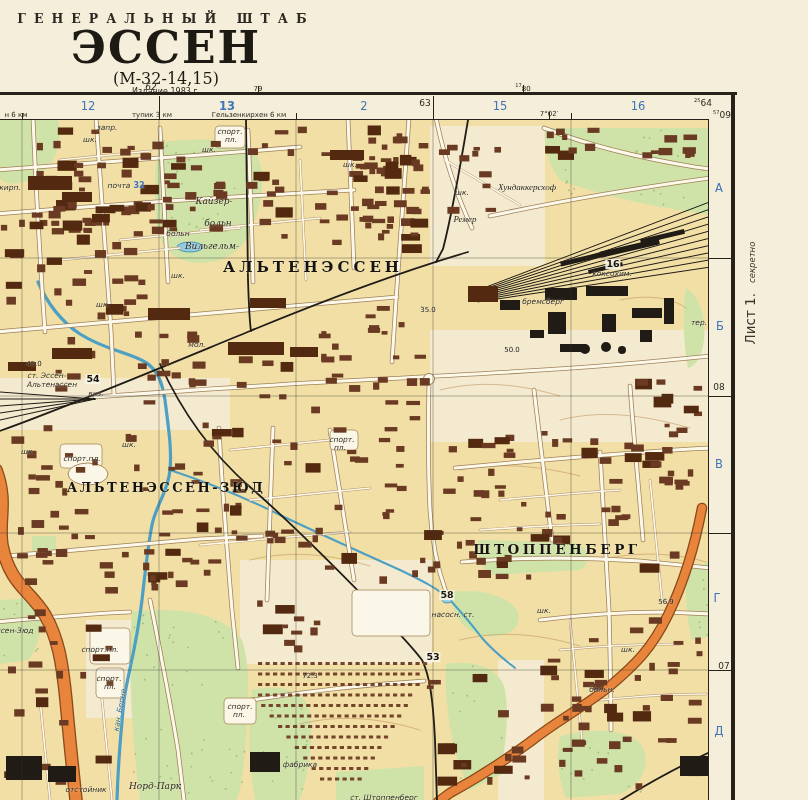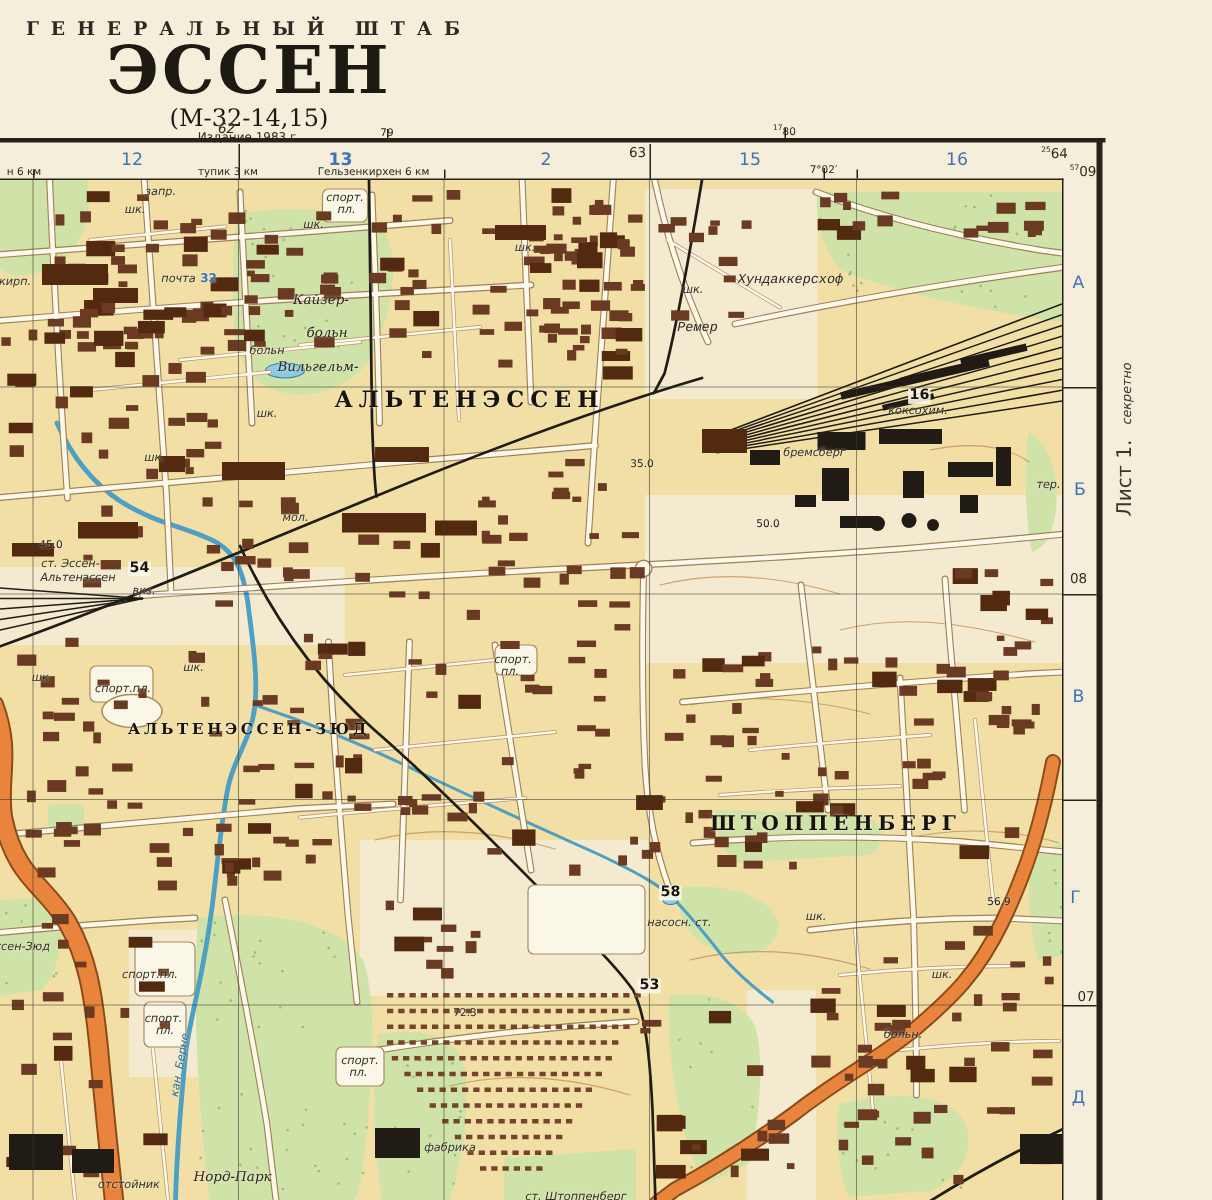--- a/index.html
+++ b/index.html
@@ -17,21 +17,21 @@
   
   .b{position:absolute;background:#262219;}
   
   #mapsvg{position:absolute;left:0;top:120px;}
   
   #labels,#margins{position:absolute;left:0;top:0;width:808px;height:800px;pointer-events:none;}
   .lbl{position:absolute;transform:translate(-50%,-50%);white-space:nowrap;line-height:1;
        text-shadow:0 0 2px rgba(245,238,214,.85);}
   .town{font-family:"DejaVu Serif",serif;font-weight:700;color:#17140f;}
   .obj-i{font-style:italic;font-size:7.5px;color:#33302a;}
-  .name-i{font-style:italic;font-size:9px;font-family:Liberation Mono, monospace;color:#2c2822;}
+  .name-i{font-style:italic;font-size:9px;font-family:Liberation Serif, serif;color:#2c2822;}
   .park{font-style:italic;font-size:9px;font-family:"DejaVu Serif",serif;color:#2c2822;}
   .height{font-size:7px;color:#222;}
   .gridnum{font-size:9.5px;font-weight:700;background:rgba(252,248,234,.9);padding:0 1px;color:#17140f;}
   .blue-num{font-size:8px;color:#3f74b8;font-weight:700;}
   .water-i{font-style:italic;font-size:7.5px;color:#2c6e96;}
   .m-blue{font-size:11.5px;color:#3f74b8;}
   .m-black{font-size:9px;color:#2c2822;}
   .m-small{font-size:7px;color:#2c2822;}
   .lbl sup{font-size:5px;vertical-align:super;}
   .tick{position:absolute;background:#262219;}
@@ -1115,21 +1115,21 @@
         <path d="M571,120 L571,800" fill="none" stroke="#3c382f" stroke-width="0.7" stroke-linecap="round" opacity="0.55"></path>
         <path d="M0,258 L708,258" fill="none" stroke="#3c382f" stroke-width="0.7" stroke-linecap="round" opacity="0.55"></path>
         <path d="M0,396 L708,396" fill="none" stroke="#3c382f" stroke-width="0.7" stroke-linecap="round" opacity="0.55"></path>
         <path d="M0,533 L708,533" fill="none" stroke="#3c382f" stroke-width="0.7" stroke-linecap="round" opacity="0.55"></path>
         <path d="M0,670 L708,670" fill="none" stroke="#3c382f" stroke-width="0.7" stroke-linecap="round" opacity="0.55"></path>
       </g>
   </svg>
 
   <div id="labels">
       <div class="lbl town" style="left: 313px; top: 267px; font-size: 15px; letter-spacing: 4px;">АЛЬТЕНЭССЕН</div>
-      <div class="lbl town" style="left: 166px; top: 487px; font-size: 10px; letter-spacing: 2.5px;">АЛЬТЕНЭССЕН-ЗЮД</div>
+      <div class="lbl town" style="left: 166px; top: 487px; font-size: 13px; letter-spacing: 2.5px;">АЛЬТЕНЭССЕН-ЗЮД</div>
       <div class="lbl town" style="left: 557px; top: 550px; font-size: 13.5px; letter-spacing: 3.5px;">ШТОППЕНБЕРГ</div>
       <div class="lbl obj-i" style="left: 107px; top: 128px;">запр.</div>
       <div class="lbl obj-i" style="left: 90px; top: 140px;">шк.</div>
       <div class="lbl obj-i" style="left: 230px; top: 132px;">спорт.</div>
       <div class="lbl obj-i" style="left: 231px; top: 140px;">пл.</div>
       <div class="lbl obj-i" style="left: 209px; top: 150px;">шк.</div>
       <div class="lbl obj-i" style="left: 350px; top: 165px;">шк.</div>
       <div class="lbl obj-i" style="left: 10px; top: 188px;">кирп.</div>
       <div class="lbl obj-i" style="left: 119px; top: 186px;">почта</div>
       <div class="lbl blue-num" style="left: 139px; top: 186px;">32</div>

